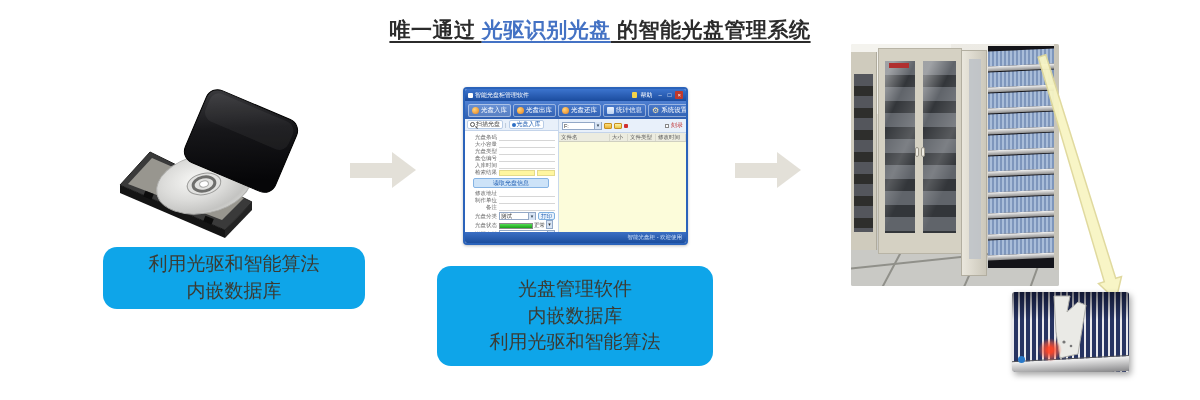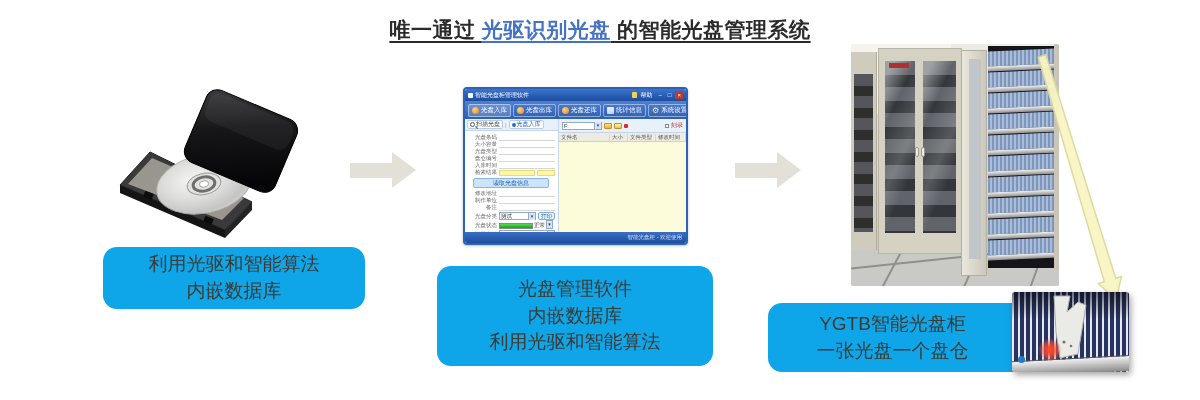--- a/index.html
+++ b/index.html
@@ -419,20 +419,14 @@
       <div>内嵌数据库</div>
     </div>
   </div>
   <div id="box2" class="label-box">
     <div class="cap-lines">
       <div>光盘管理软件</div>
       <div>内嵌数据库</div>
       <div>利用光驱和智能算法</div>
     </div>
   </div>
-  <div id="box3" class="label-box">
-    <div class="cap-lines">
-      <div>YGTB智能光盘柜</div>
-      <div>一张光盘一个盘仓</div>
-    </div>
-  </div>
 
 </div>
 
 </body></html>

